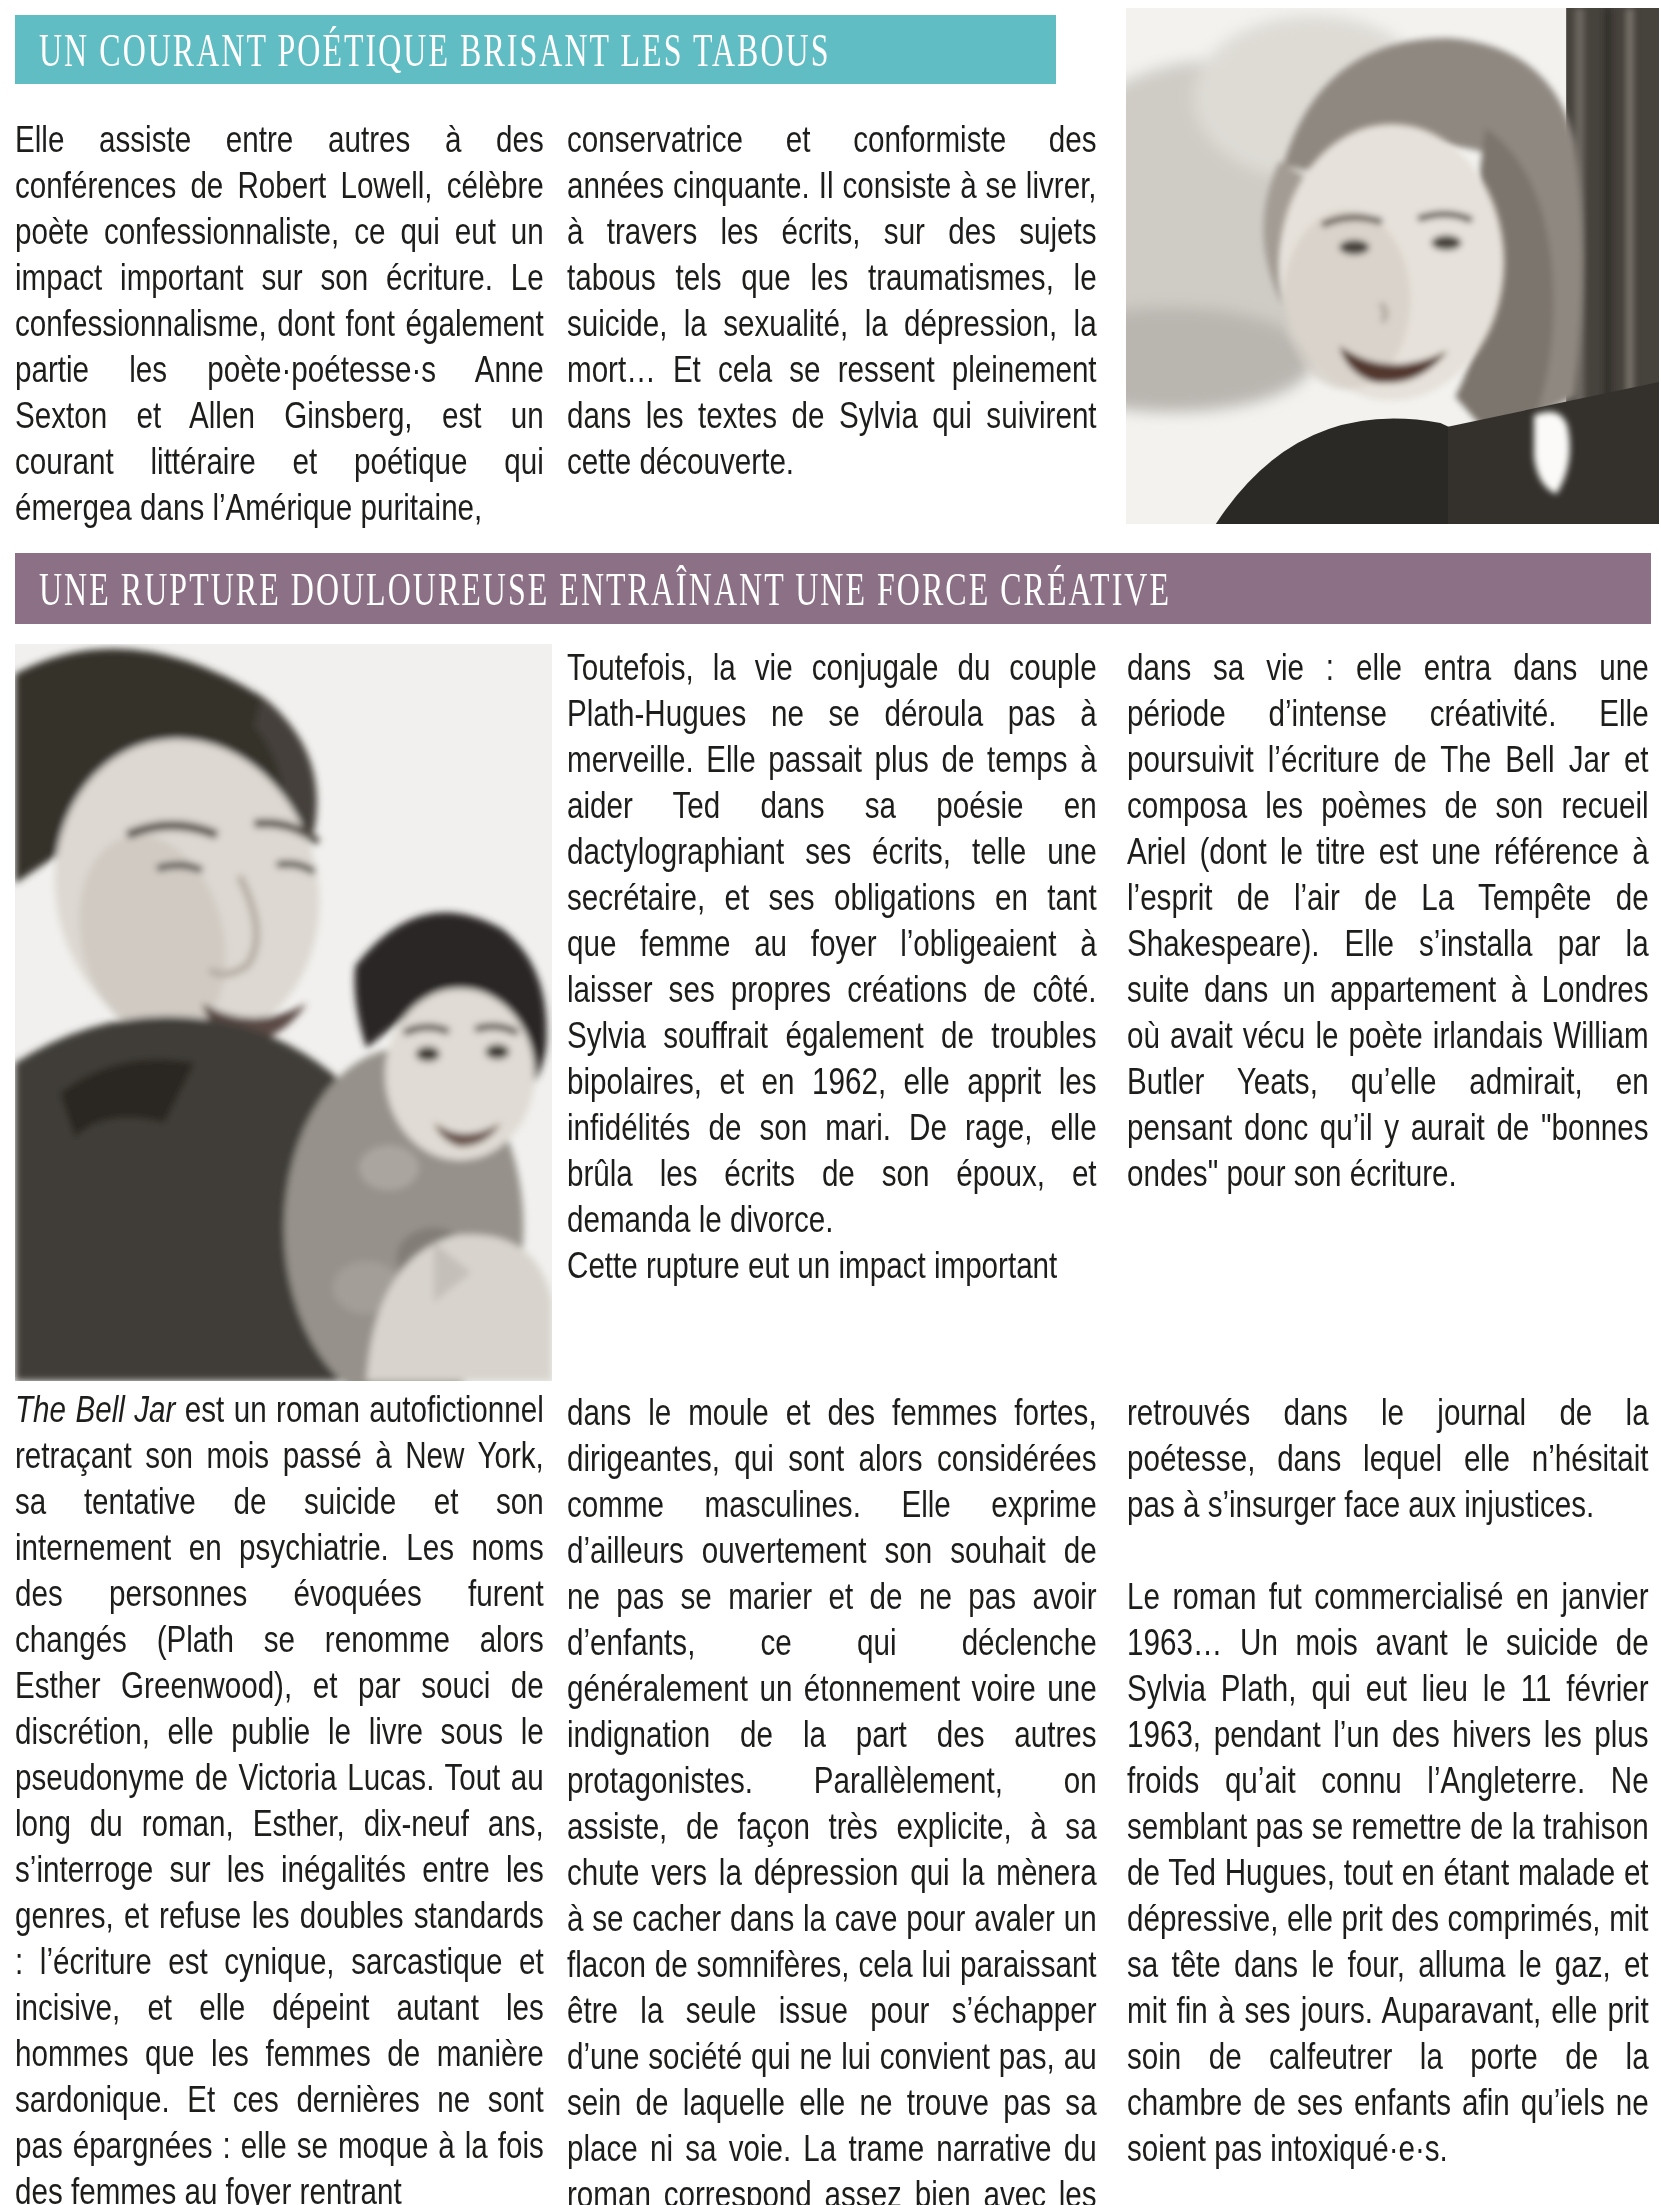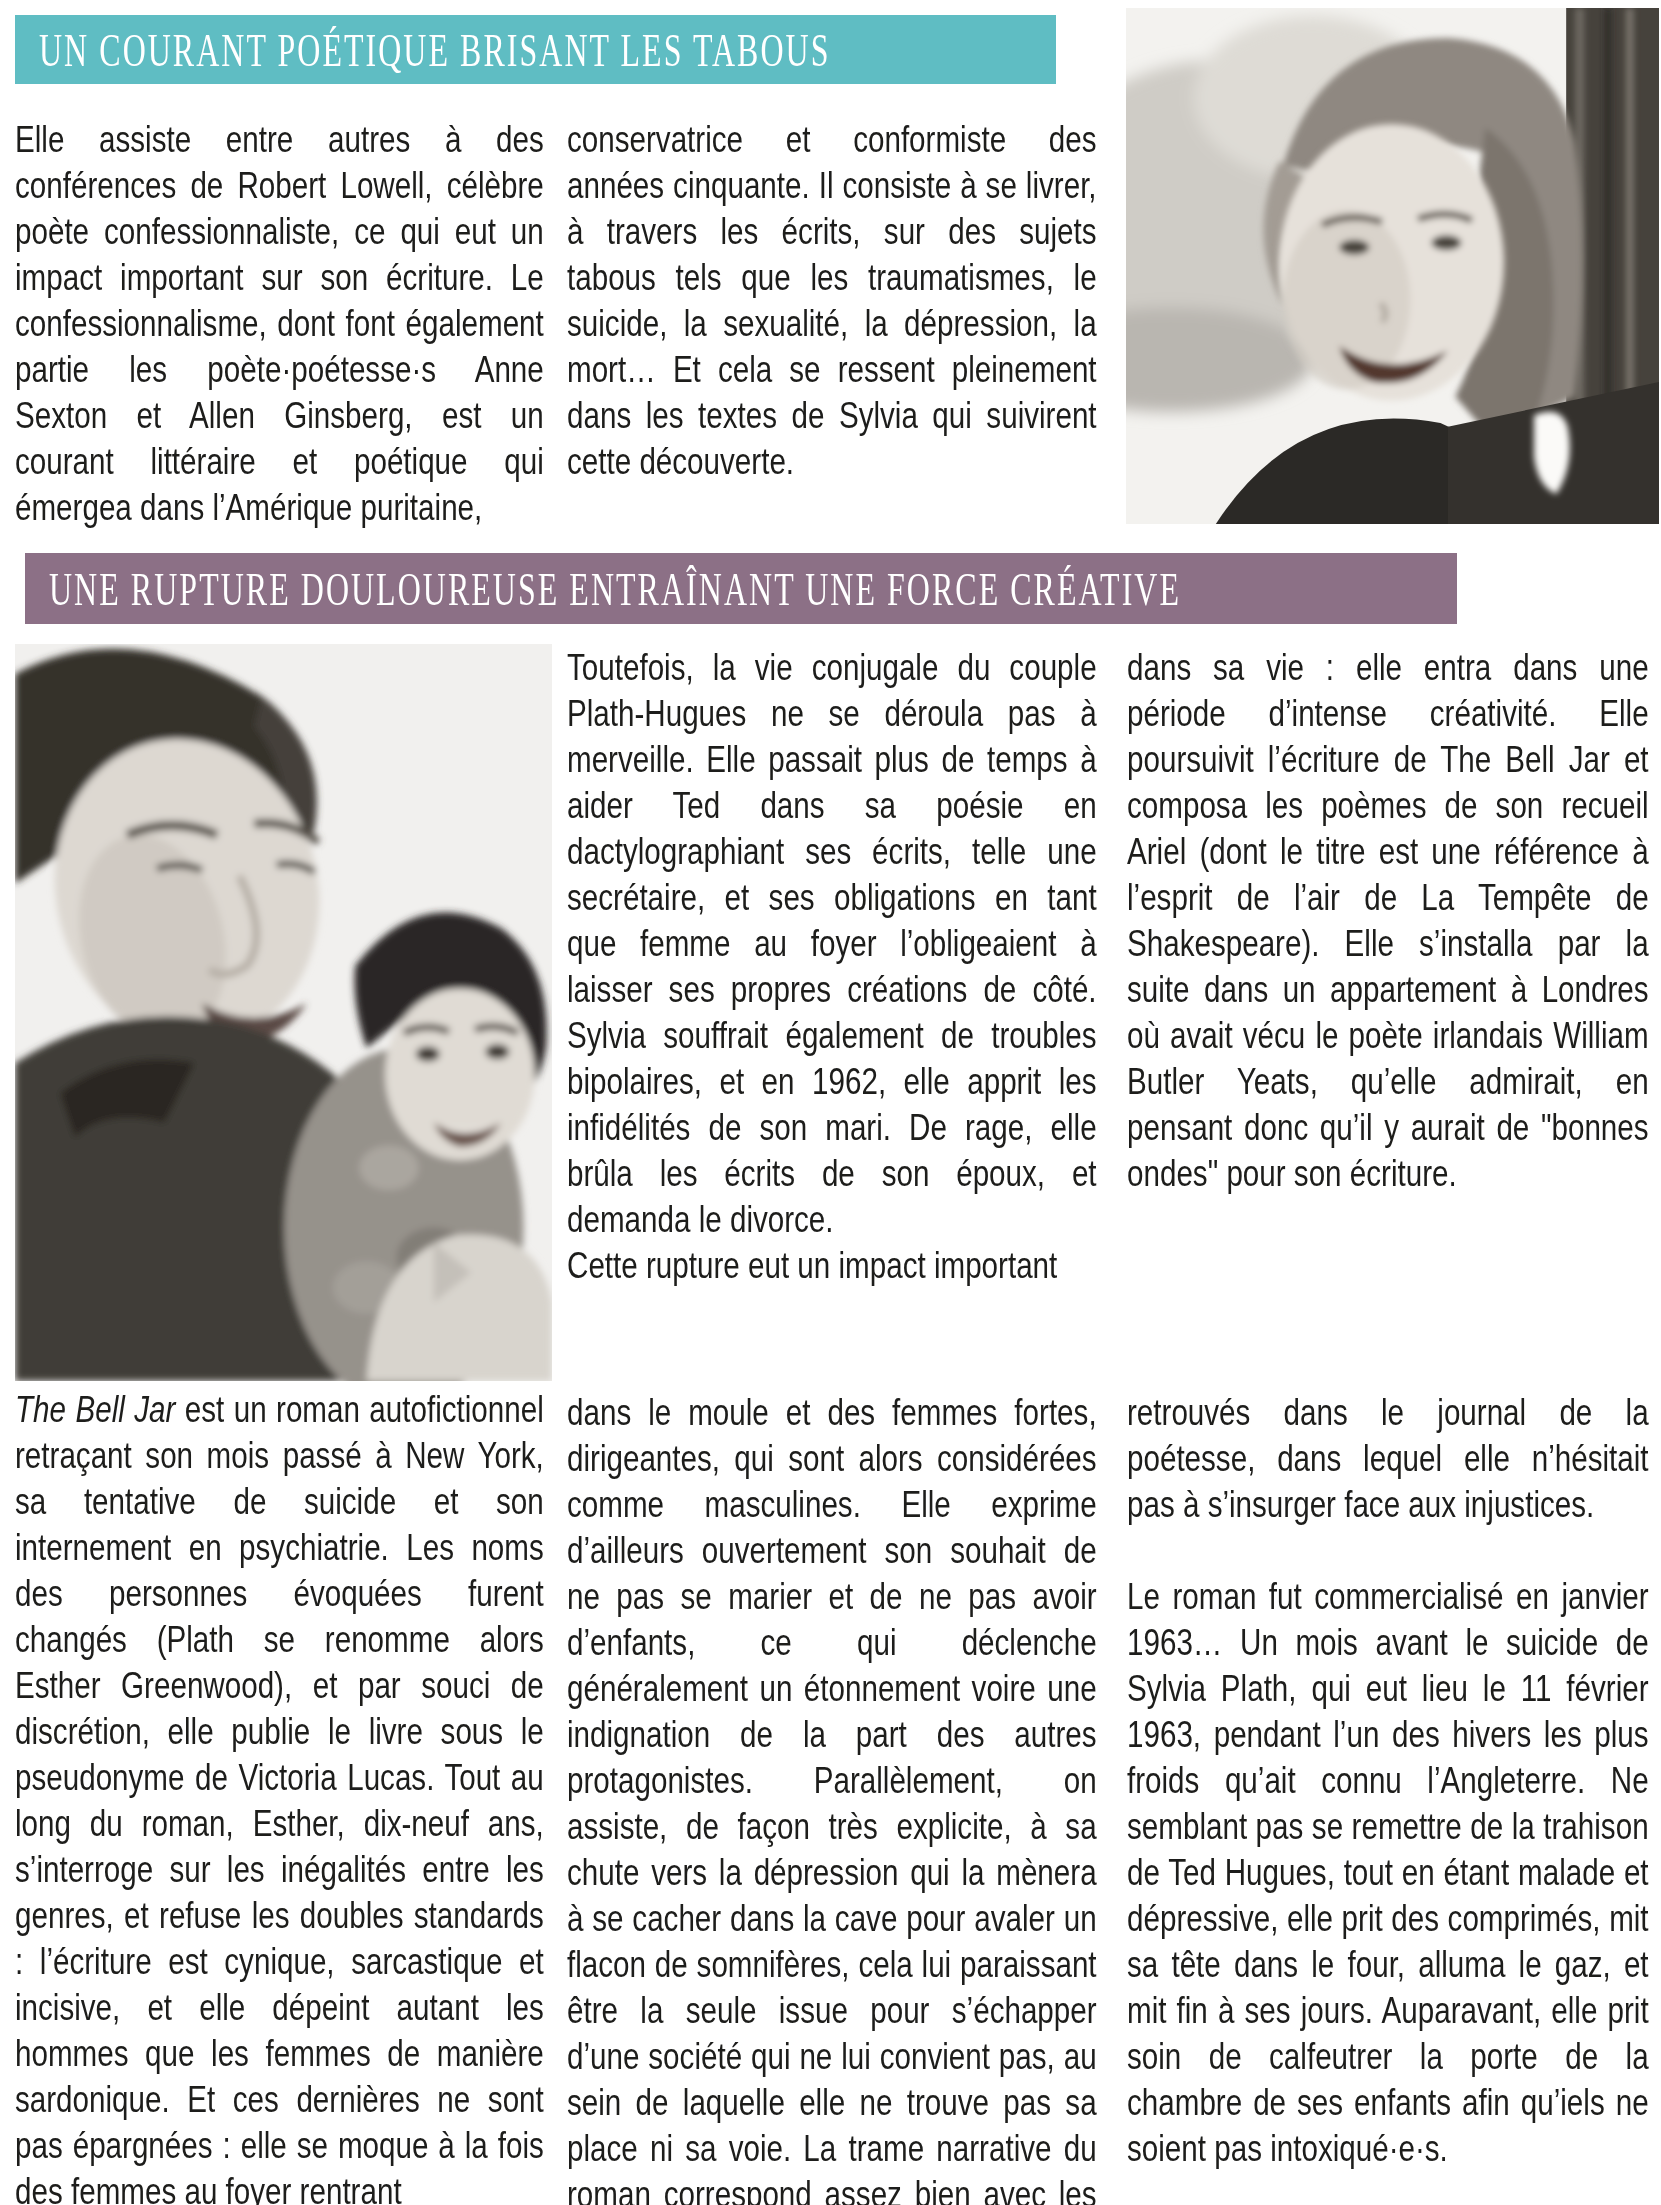--- a/index.html
+++ b/index.html
@@ -17,21 +17,21 @@
   .bar.teal  { background:#5fbdc3; }
   .bar.mauve { background:#8c7086; }
   .bar-text {
     font-family:"Liberation Serif", serif;
     color:#ffffff; font-size:47px; font-weight:500;
     letter-spacing:3px; white-space:nowrap;
     transform:scaleX(0.68); transform-origin:0 50%;
   }
   .bar-text .it { font-style:italic; }
   #bar-tabous    { left:15px;  top:15px;   width:1041px; height:69px; }
-  #bar-rupture   { left:25px;  top:553px;  width:1432px; height:71px; }
+  #bar-rupture   { left:15px;  top:553px;  width:1636px; height:71px; }
   #bar-feministe { left:575px; top:1288px; width:1074px; height:68px; }
 
   
   .col {
     position:absolute;
     font-size:37px; line-height:46px;
     text-align:justify; text-justify:inter-word;
     transform:scaleX(0.8); transform-origin:0 0;
     hyphens:auto; -webkit-hyphens:auto;
   }

